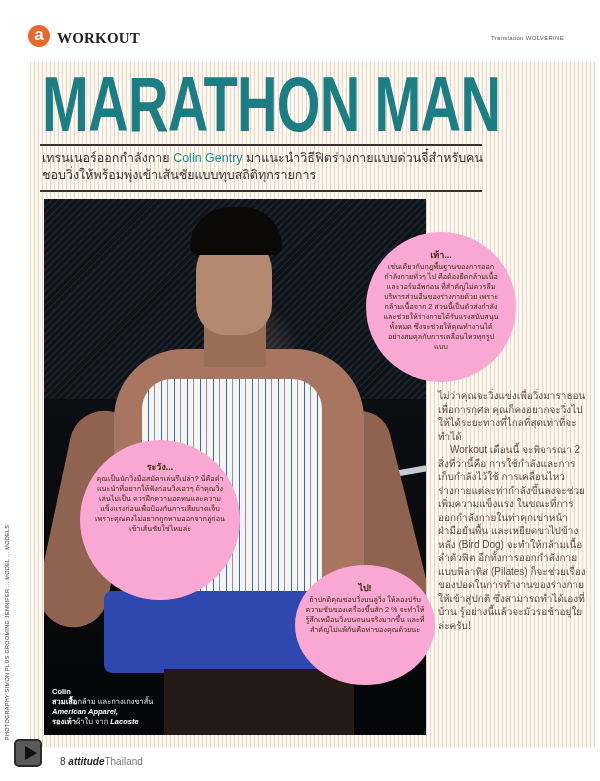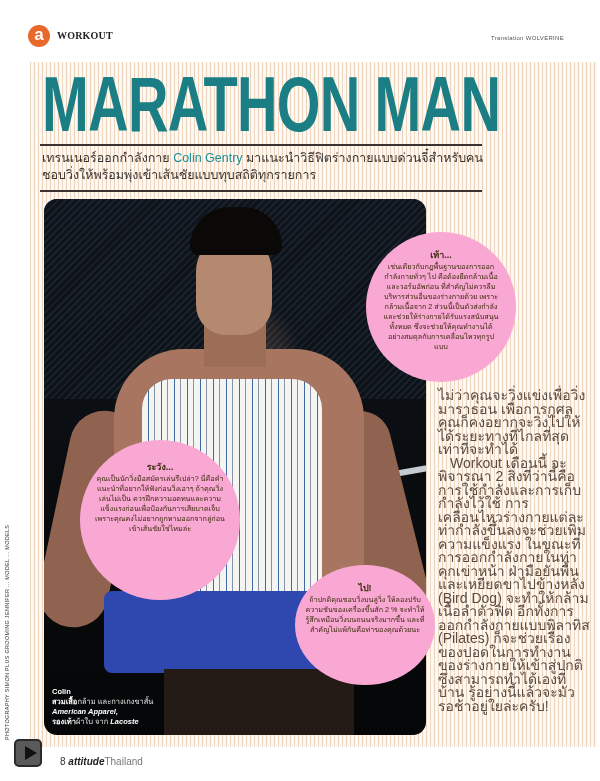--- a/index.html
+++ b/index.html
@@ -1,50 +1,50 @@
 <!DOCTYPE html>
 <html><head>
 <meta charset="utf-8">
 <style>
   html,body{margin:0;padding:0;}
   body{width:600px;height:781px;position:relative;overflow:hidden;background:#ffffff;font-family:"Liberation Sans",sans-serif;}
   .stripes{position:absolute;left:30px;top:62px;width:567px;height:685px;
     background-color:#fdf9f2;
     background-image:repeating-linear-gradient(90deg,#f0d9c4 0px,#f0d9c4 1px,transparent 1px,transparent 4px,#e9d3bd 4px,#e9d3bd 5px,transparent 5px,transparent 8px);}
   .logo{position:absolute;left:28px;top:25px;width:22px;height:22px;border-radius:50%;background:#e8692b;color:#fff;font-weight:bold;font-size:17px;line-height:20px;text-align:center;}
-  .section{position:absolute;left:57px;top:30px;font-family:"Liberation Serif",serif;font-weight:bold;font-size:10px;color:#222;letter-spacing:0.2px;}
+  .section{position:absolute;left:57px;top:30px;font-family:"Liberation Serif",serif;font-weight:bold;font-size:15px;color:#222;letter-spacing:0.2px;}
   .credit{position:absolute;left:491px;top:35px;font-size:6px;color:#555;letter-spacing:0.3px;}
   .title{position:absolute;left:42px;top:64px;font-family:"Liberation Sans",sans-serif;font-weight:bold;font-size:78px;line-height:80px;color:#1a7e84;transform:scaleX(0.72);transform-origin:left top;letter-spacing:-1px;white-space:nowrap;}
   .rule{position:absolute;left:40px;width:442px;height:1.5px;background:#3a3330;}
   .deck{position:absolute;left:42px;top:150px;width:450px;font-size:12.5px;line-height:17px;font-weight:normal;color:#3a3330;}
   .deck .hl{color:#1a8e95;}
   .photo{position:absolute;left:44px;top:199px;width:382px;height:536px;overflow:hidden;
     background:radial-gradient(ellipse 90px 120px at 210px 290px,#b98a72 0%,#8a5f4c 40%,transparent 80%),
       radial-gradient(ellipse 60px 70px at 205px 160px,#c79880 0%,#8a5e4a 55%,transparent 85%),
-      linear-gradient(180deg,#121820 0%,#0b0e12 40%,#050607 100%);border-radius:13px;}
+      linear-gradient(180deg,#121820 0%,#0b0e12 40%,#050607 100%);}
   .photo .bgstripe{position:absolute;left:0;top:0;width:382px;height:200px;background:repeating-linear-gradient(135deg,#1c2530 0 2px,#0e131a 2px 5px);opacity:0.8;}
   .photo .hair{position:absolute;left:146px;top:8px;width:92px;height:48px;border-radius:45px 45px 10px 10px;background:#0a0907;}
   .photo .face{position:absolute;left:152px;top:36px;width:76px;height:100px;border-radius:36px 36px 30px 30px;background:#b58870;}
   .photo .neck{position:absolute;left:160px;top:120px;width:62px;height:48px;background:#9c6e58;}
   .photo .torso{position:absolute;left:70px;top:150px;width:250px;height:240px;border-radius:70px 70px 20px 20px;background:#a87660;}
   .photo .tank{position:absolute;left:98px;top:180px;width:180px;height:220px;border-radius:30px 30px 10px 10px;
     background:repeating-linear-gradient(90deg,#f4f4f2 0 6px,#3f6aa0 6px 7px,#f4f4f2 7px 12px,#8a93a6 12px 13px);}
   .photo .shorts{position:absolute;left:60px;top:392px;width:240px;height:82px;border-radius:8px;background:#2f48b0;}
   .photo .legs{position:absolute;left:120px;top:470px;width:190px;height:70px;background:#241b17;}
   .photo .arm-l{position:absolute;left:10px;top:210px;width:70px;height:220px;border-radius:35px;background:#8f6350;transform:rotate(12deg);}
   .photo .arm-r{position:absolute;left:305px;top:210px;width:60px;height:210px;border-radius:30px;background:#8f6350;transform:rotate(-14deg);}
   .photo .rail{position:absolute;left:250px;top:272px;width:200px;height:6px;background:#c5cbd2;border-radius:3px;transform:rotate(-10deg);}
   .caption{position:absolute;left:8px;bottom:8px;font-size:7.5px;line-height:10px;color:#eee;}
   .caption b{color:#fff;}
   .bubble{position:absolute;border-radius:50%;background:#f9a8d4;color:#3a2a08;text-align:center;font-size:7.2px;line-height:10px;box-sizing:border-box;}
   .bubble h4{margin:0 0 2px 0;font-size:9px;font-weight:bold;color:#3a2a08;}
   .b1{left:366px;top:232px;width:150px;height:150px;padding:18px 16px 0 16px;}
   .b2{left:80px;top:440px;width:160px;height:160px;padding:22px 14px 0 14px;}
   .b3{left:295px;top:565px;width:140px;height:120px;padding:18px 10px 0 10px;}
-  .body-col{position:absolute;left:438px;top:389px;width:152px;font-size:14px;line-height:13.5px;color:#5a4a40;}
+  .body-col{position:absolute;left:438px;top:389px;width:152px;font-size:10px;line-height:13.5px;color:#5a4a40;}
   .body-col p{margin:0;text-indent:12px;}
   .body-col p.first{text-indent:0;}
   .side-credit{position:absolute;left:4px;top:740px;transform:rotate(-90deg);transform-origin:left top;font-size:5.5px;color:#333;white-space:nowrap;letter-spacing:0.3px;}
   .play{position:absolute;left:14px;top:739px;width:28px;height:28px;border-radius:5px;background:#5a5a5a;border:2px solid #2a2a2a;box-sizing:border-box;}
   .play:after{content:"";position:absolute;left:9px;top:5px;border-left:12px solid #111;border-top:7px solid transparent;border-bottom:7px solid transparent;}
   .folio{position:absolute;left:60px;top:756px;font-size:10px;color:#333;}
   .folio b{font-weight:bold;font-style:italic;color:#222;}
   .folio span.t{color:#777;}
 </style>
 </head>

